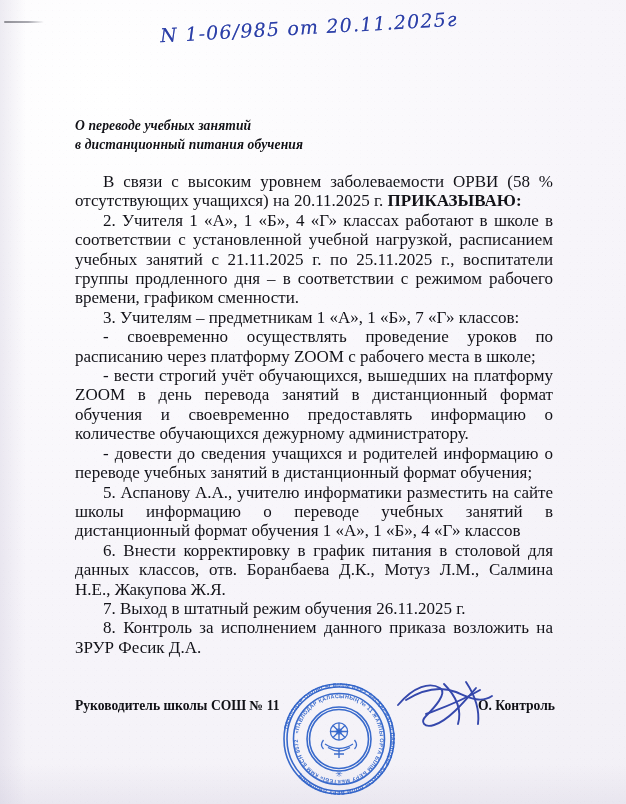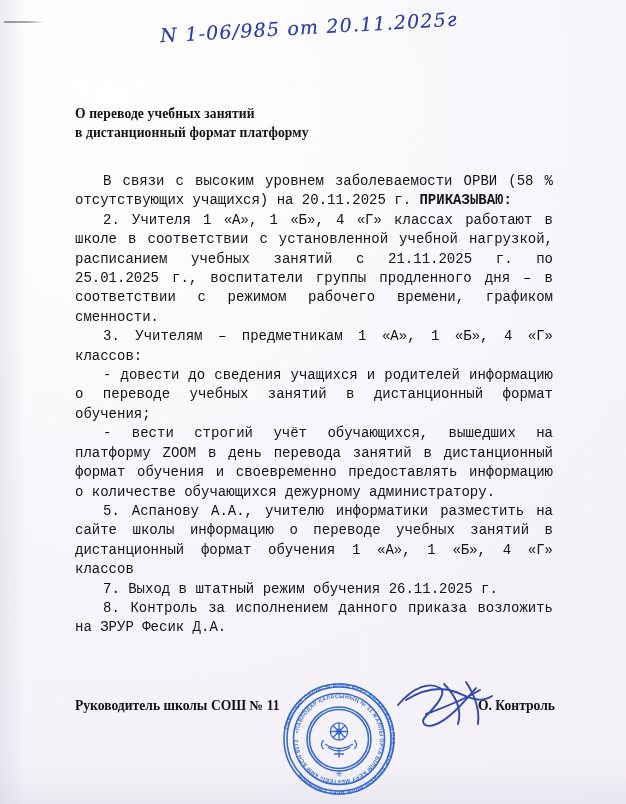--- a/index.html
+++ b/index.html
@@ -71,39 +71,39 @@
     color: #2b3fa8;
     letter-spacing: 1.2px;
     transform: rotate(-3.2deg);
     white-space: nowrap;
     text-shadow: 0 0 .6px rgba(43,63,168,.55);
   }
 
   .title {
     position: absolute;
     left: 75px;
-    top: 104px;
+    top: 116px;
     font-weight: bold;
     font-size: 13.6px;
     line-height: 19px;
     color: #111116;
     letter-spacing: .1px;
+    font-style: italic;
   }
 
   .body {
     position: absolute;
     left: 75px;
     top: 172px;
     width: 478px;
-    font-size: 14px;
+    font-size: 17px;
     line-height: 19.4px;
     color: #121218;
     text-align: justify;
     text-justify: inter-word;
-    font-family: Liberation Mono, monospace;
   }
   .body p {
     margin: 0;
     text-indent: 28px;
   }
   .body b { font-weight: bold; }
 
   .signature-row {
     position: absolute;
     left: 75px;
@@ -147,30 +147,32 @@
 
   <div class="grain"></div>
   <div class="shade-left"></div>
   <div class="shade-bottom"></div>
   <div class="edge-mark"></div>
 
   <div class="handwriting">N 1-06/985 от 20.11.2025г</div>
 
   <div class="title">
     <div>О переводе учебных занятий</div>
-    <div>в дистанционный формат платформу</div>
+    <div>в дистанционный питания обучения</div>
   </div>
 
   <div class="body">
     <p><span>В связи с высоким уровнем заболеваемости ОРВИ (58 % отсутствующих учащихся) на 20.11.2025 г. </span><b>ПРИКАЗЫВАЮ:</b></p>
-    <p>2. Учителя 1 «А», 1 «Б», 4 «Г» классах работают в школе в соответствии с установленной учебной нагрузкой, расписанием учебных занятий с 21.11.2025 г. по 25.01.2025 г., воспитатели группы продленного дня – в соответствии с режимом рабочего времени, графиком сменности.</p>
-    <p>3. Учителям – предметникам 1 «А», 1 «Б», 4 «Г» классов:</p>
+    <p>2. Учителя 1 «А», 1 «Б», 4 «Г» классах работают в школе в соответствии с установленной учебной нагрузкой, расписанием учебных занятий с 21.11.2025 г. по 25.11.2025 г., воспитатели группы продленного дня – в соответствии с режимом рабочего времени, графиком сменности.</p>
+    <p>3. Учителям – предметникам 1 «А», 1 «Б», 7 «Г» классов:</p>
+    <p>- своевременно осуществлять проведение уроков по расписанию через платформу ZOOM с рабочего места в школе;</p>
+    <p>- вести строгий учёт обучающихся, вышедших на платформу ZOOM в день перевода занятий в дистанционный формат обучения и своевременно предоставлять информацию о количестве обучающихся дежурному администратору.</p>
     <p>- довести до сведения учащихся и родителей информацию о переводе учебных занятий в дистанционный формат обучения;</p>
-    <p>- вести строгий учёт обучающихся, вышедших на платформу ZOOM в день перевода занятий в дистанционный формат обучения и своевременно предоставлять информацию о количестве обучающихся дежурному администратору.</p>
     <p>5. Аспанову А.А., учителю информатики разместить на сайте школы информацию о переводе учебных занятий в дистанционный формат обучения 1 «А», 1 «Б», 4 «Г» классов</p>
+    <p>6. Внести корректировку в график питания в столовой для данных классов, отв. Боранбаева Д.К., Мотуз Л.М., Салмина Н.Е., Жакупова Ж.Я.</p>
     <p>7. Выход в штатный режим обучения 26.11.2025 г.</p>
     <p>8. Контроль за исполнением данного приказа возложить на ЗРУР  Фесик Д.А.</p>
   </div>
 
   <div class="signature-row">
     <span class="sig-name">Руководитель школы СОШ № 11</span>
     <span>О. Контроль</span>
   </div>
 
   <div class="seal">

